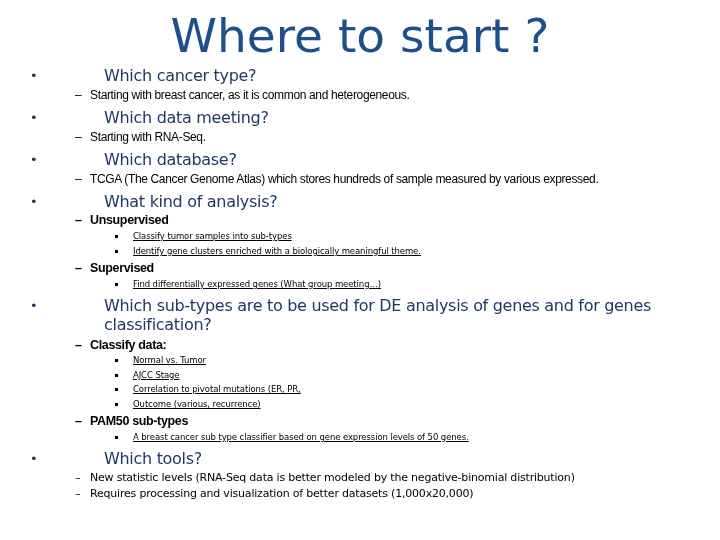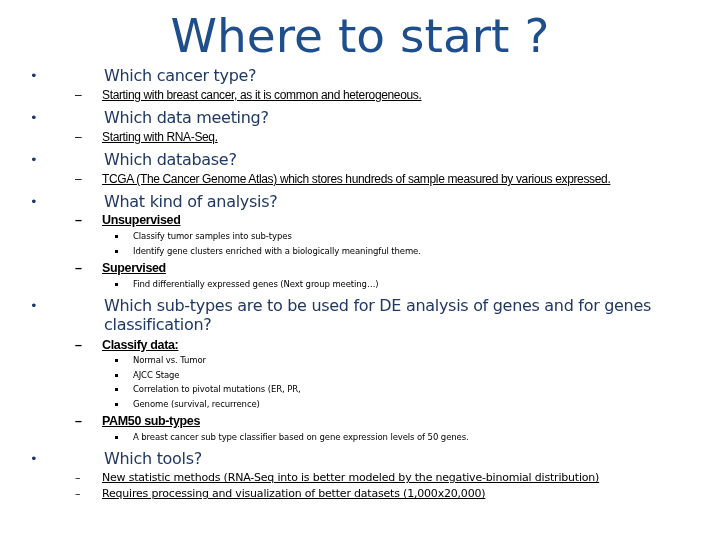--- a/index.html
+++ b/index.html
@@ -62,22 +62,21 @@
       white-space: nowrap;
       letter-spacing: -0.35px;
     }
     .l2 .dash {
       position: absolute;
       left: 0;
       top: 0;
     }
     .l2 .text {
       position: absolute;
-      left: 27px;
-      text-decoration: underline;
+      left: 15px;
     }
     .l2.bold {
       font-weight: bold;
       font-size: 12.5px;
     }
     .l2.norm {
       font-size: 11px;
       letter-spacing: -0.2px;
       font-family: "DejaVu Sans", sans-serif;
     }
@@ -95,20 +94,21 @@
       position: absolute;
       left: 0;
       top: 4px;
       width: 3px;
       height: 3px;
       background: #000;
     }
     .l3 .text {
       position: absolute;
       left: 18px;
+      text-decoration: underline;
     }
   </style>
 </head>
 <body>
 
 <div>
 
   <div class="title">Where to start ?</div>
 
   <div class="l1" style="top:66px;">
@@ -153,21 +153,21 @@
   <div class="l3" style="top:246px;">
     <span class="sq"></span>
     <span class="text">Identify gene clusters enriched with a biologically meaningful theme.</span>
   </div>
   <div class="l2 bold" style="top:261px;">
     <span class="dash">–</span>
     <span class="text">Supervised</span>
   </div>
   <div class="l3" style="top:279px;">
     <span class="sq"></span>
-    <span class="text">Find differentially expressed genes (Next group meeting…)</span>
+    <span class="text">Find differentially expressed genes (What group meeting…)</span>
   </div>
 
   <div class="l1 wrap" style="top:296px;">
     <span class="bullet">•</span>
     <span class="text">Which sub-types are to be used for DE analysis of genes and for genes classification?</span>
   </div>
   <div class="l2 bold" style="top:338px;">
     <span class="dash">–</span>
     <span class="text">Classify data:</span>
   </div>
@@ -178,37 +178,37 @@
   <div class="l3" style="top:370px;">
     <span class="sq"></span>
     <span class="text">AJCC Stage</span>
   </div>
   <div class="l3" style="top:384px;">
     <span class="sq"></span>
     <span class="text">Correlation to pivotal mutations (ER, PR,</span>
   </div>
   <div class="l3" style="top:399px;">
     <span class="sq"></span>
-    <span class="text">Genome (survival, recurrence)</span>
+    <span class="text">Outcome (various, recurrence)</span>
   </div>
   <div class="l2 bold" style="top:414px;">
     <span class="dash">–</span>
     <span class="text">PAM50 sub-types</span>
   </div>
   <div class="l3" style="top:432px;">
     <span class="sq"></span>
     <span class="text">A breast cancer sub type classifier based on gene expression levels of 50 genes.</span>
   </div>
 
   <div class="l1" style="top:449px;">
     <span class="bullet">•</span>
     <span class="text">Which tools?</span>
   </div>
   <div class="l2 norm" style="top:471px;">
     <span class="dash">–</span>
-    <span class="text">New statistic methods (RNA-Seq into is better modeled by the negative-binomial distribution)</span>
+    <span class="text">New statistic levels (RNA-Seq data is better modeled by the negative-binomial distribution)</span>
   </div>
   <div class="l2 norm" style="top:487px;">
     <span class="dash">–</span>
     <span class="text">Requires processing and visualization of better datasets (1,000x20,000)</span>
   </div>
 
 </div>
 
 </body></html>

